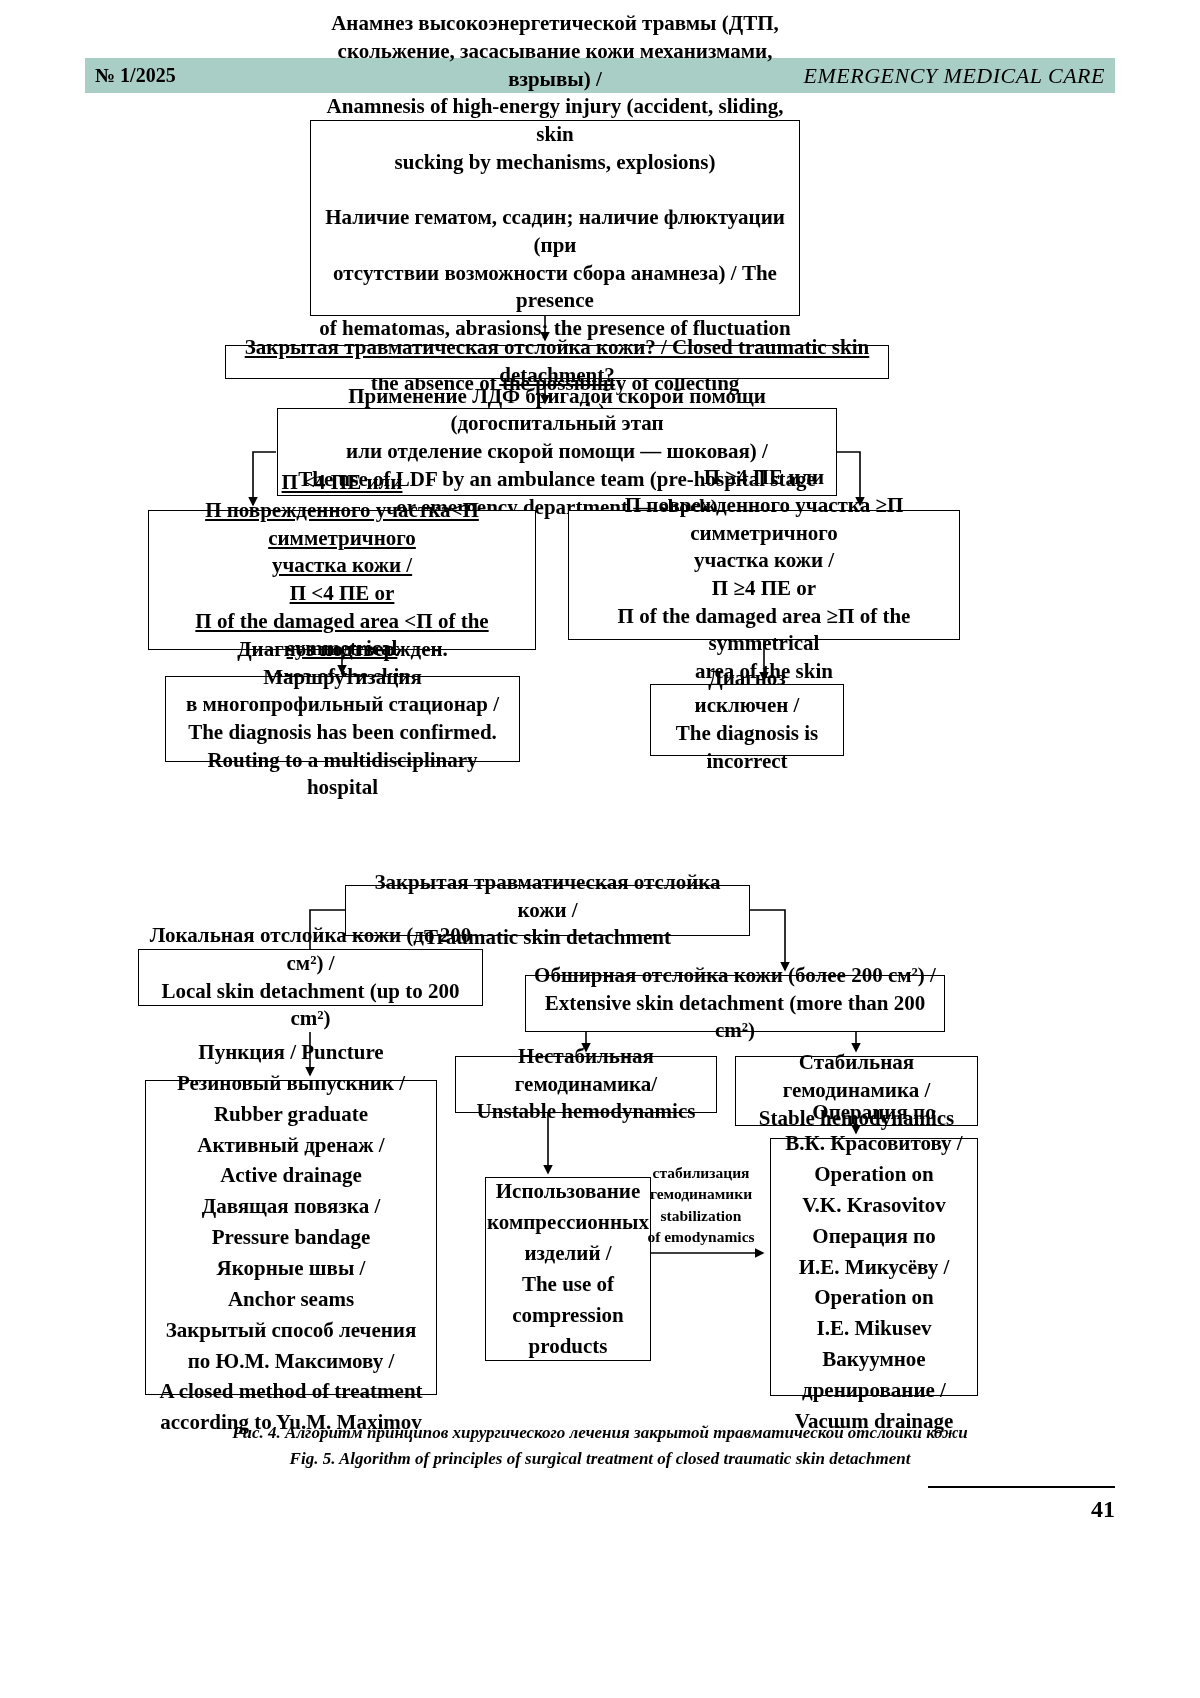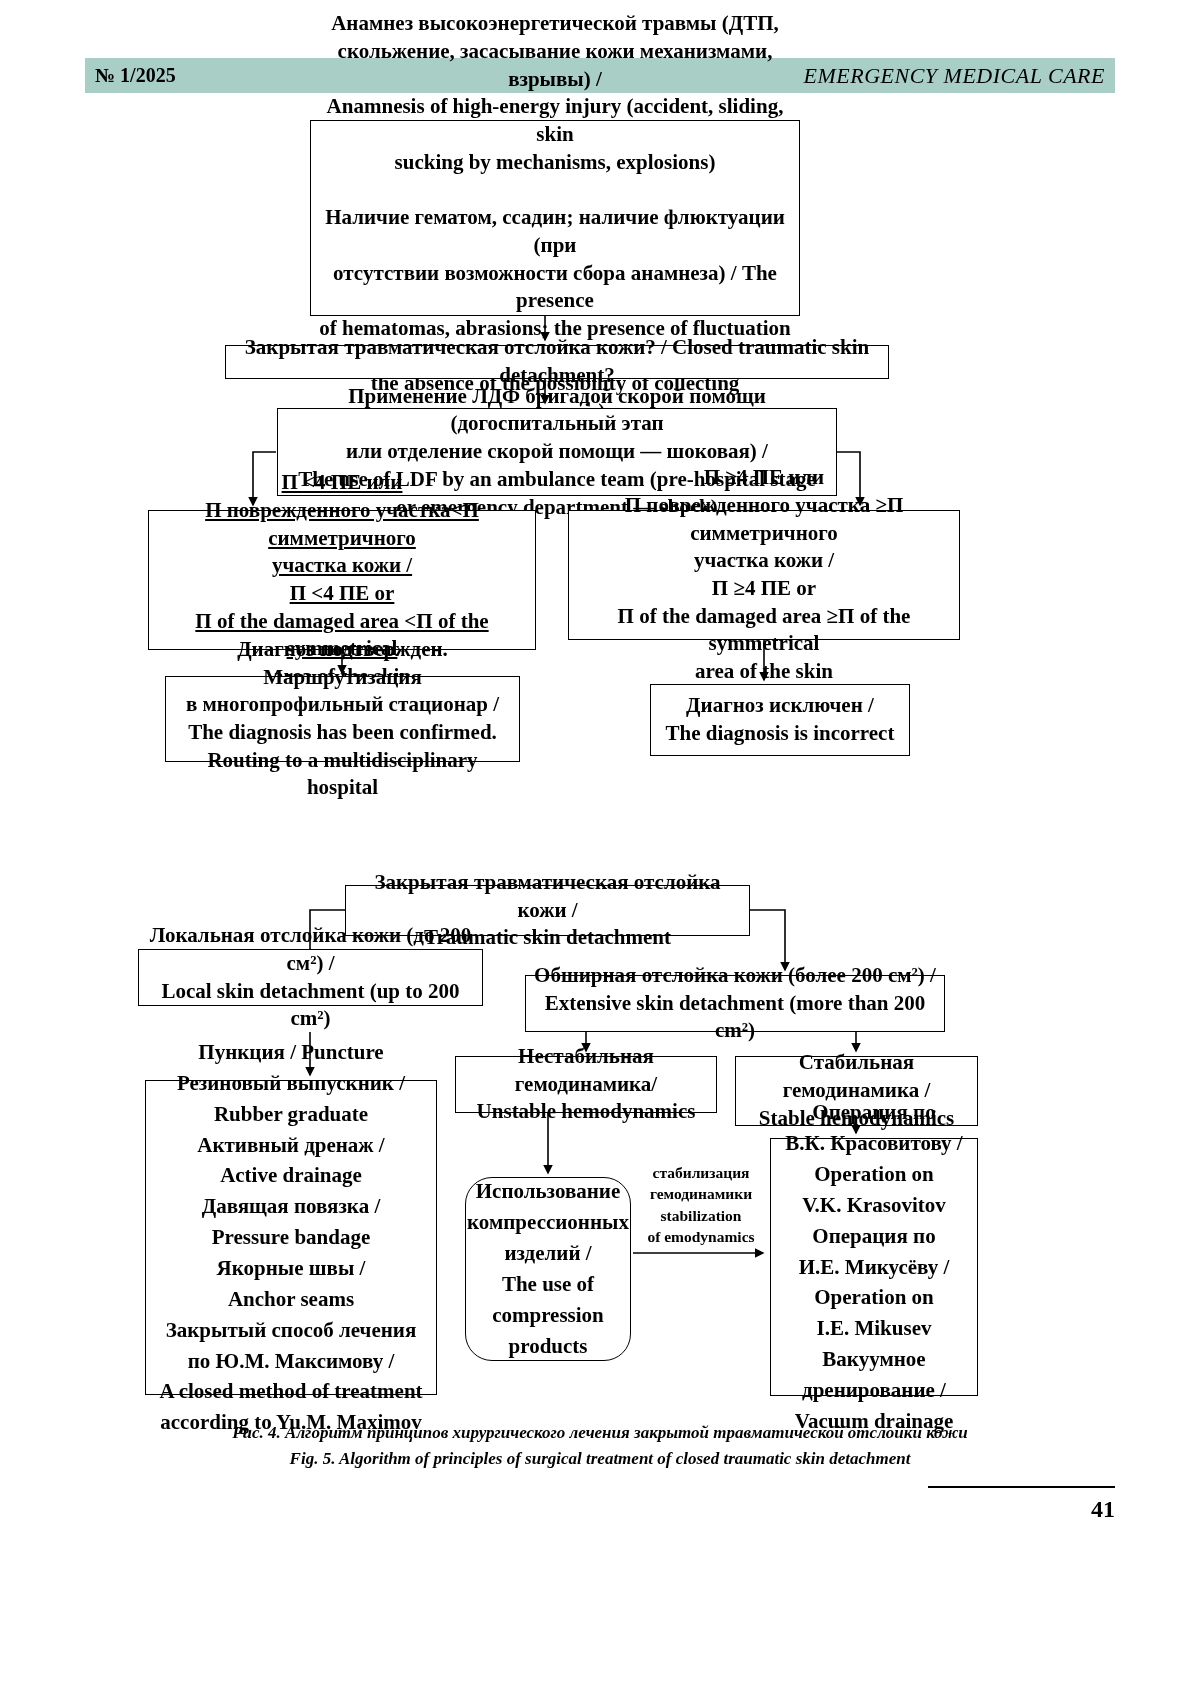--- a/index.html
+++ b/index.html
@@ -128,21 +128,21 @@
   <div class="fb" style="left:310px; top:120px; width:490px; height:196px;">Анамнез высокоэнергетической травмы (ДТП,
 скольжение, засасывание кожи механизмами, взрывы) /
 Anamnesis of high-energy injury (accident, sliding, skin
 sucking by mechanisms, explosions)
 
 Наличие гематом, ссадин; наличие флюктуации (при
 отсутствии возможности сбора анамнеза) / The presence
 of hematomas, abrasions; the presence of fluctuation (in
 the absence of the possibility of collecting anamnesis)</div>
 
-  <div class="fb" style="left:225px; top:345px; width:664px; height:34px;">Закрытая травматическая отслойка кожи? / Closed traumatic skin detachment?</div>
+  <div class="fb" style="left:225px; top:345px; width:664px; height:34px;text-decoration:underline;">Закрытая травматическая отслойка кожи? / Closed traumatic skin detachment?</div>
 
   <div class="fb" style="left:277px; top:408px; width:560px; height:88px;">Применение ЛДФ бригадой скорой помощи (догоспитальный этап
 или отделение скорой помощи — шоковая) /
 The use of LDF by an ambulance team (pre-hospital stage
 or emergency department — shock)</div>
 
   <div class="fb" style="left:148px; top:510px; width:388px; height:140px;text-decoration:underline;">П &lt;4 ПЕ или
 П поврежденного участка&lt;П симметричного
 участка кожи /
 П &lt;4 ПЕ or
@@ -154,21 +154,21 @@
 участка кожи /
 П ≥4 ПЕ or
 П of the damaged area ≥П of the symmetrical
 area of the skin</div>
 
   <div class="fb" style="left:165px; top:676px; width:355px; height:86px;">Диагноз подтвержден. Маршрутизация
 в многопрофильный стационар /
 The diagnosis has been confirmed.
 Routing to a multidisciplinary hospital</div>
 
-  <div class="fb" style="left:650px; top:684px; width:260px; height:72px;">Диагноз исключен /
+  <div class="fb" style="left:650px; top:684px; width:194px; height:72px;">Диагноз исключен /
 The diagnosis is incorrect</div>
 
 
   <div class="fb" style="left:345px; top:885px; width:405px; height:51px;">Закрытая травматическая отслойка кожи /
 Traumatic skin detachment</div>
 
   <div class="fb" style="left:138px; top:949px; width:345px; height:57px;">Локальная отслойка кожи (до 200 см²) /
 Local skin detachment (up to 200 cm²)</div>
 
   <div class="fb" style="left:525px; top:975px; width:420px; height:57px;">Обширная отслойка кожи (более 200 см²) /
@@ -187,21 +187,21 @@
 по Ю.М. Максимову /
 A closed method of treatment
 according to Yu.M. Maximov</div>
 
   <div class="fb" style="left:455px; top:1056px; width:262px; height:57px;">Нестабильная гемодинамика/
 Unstable hemodynamics</div>
 
   <div class="fb" style="left:735px; top:1056px; width:243px; height:70px;">Стабильная гемодинамика /
 Stable hemodynamics</div>
 
-  <div class="fb roomy" style="left:465px; top:1177px; width:166px; height:184px;border-radius:27px;">Использование
+  <div class="fb roomy" style="left:485px; top:1177px; width:166px; height:184px;">Использование
 компрессионных
 изделий /
 The use of
 compression
 products</div>
 
   <div class="arrow-label" style="left:630px; top:1162px; width:142px;">стабилизация
 гемодинамики
 stabilization
 of emodynamics</div>

